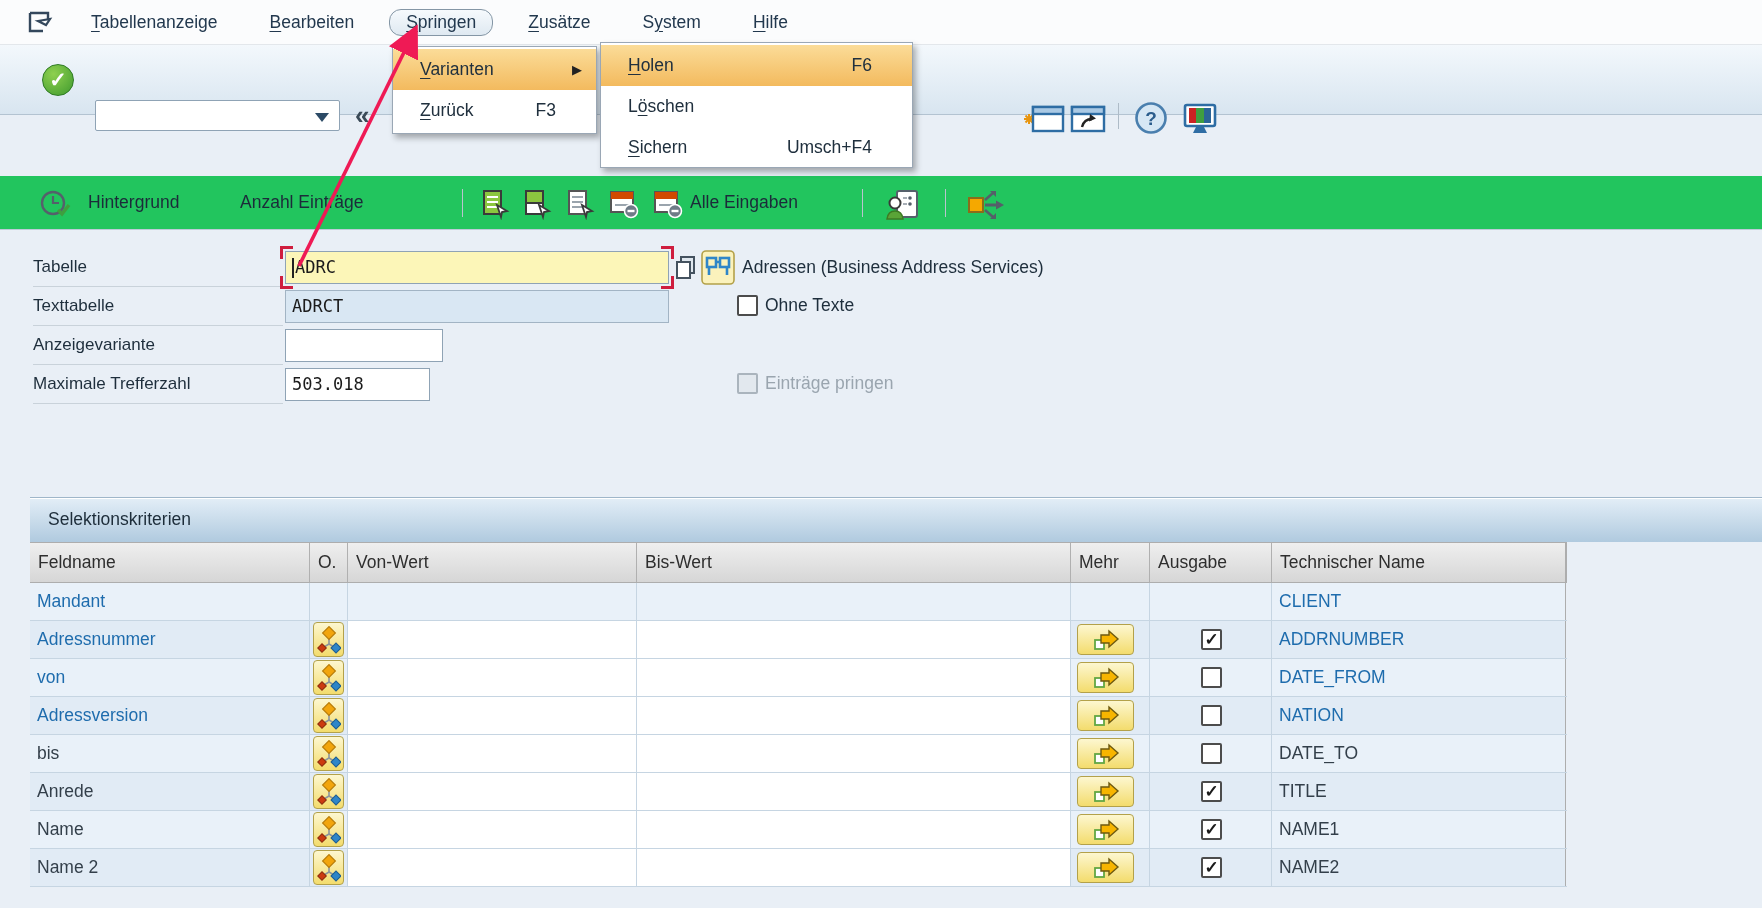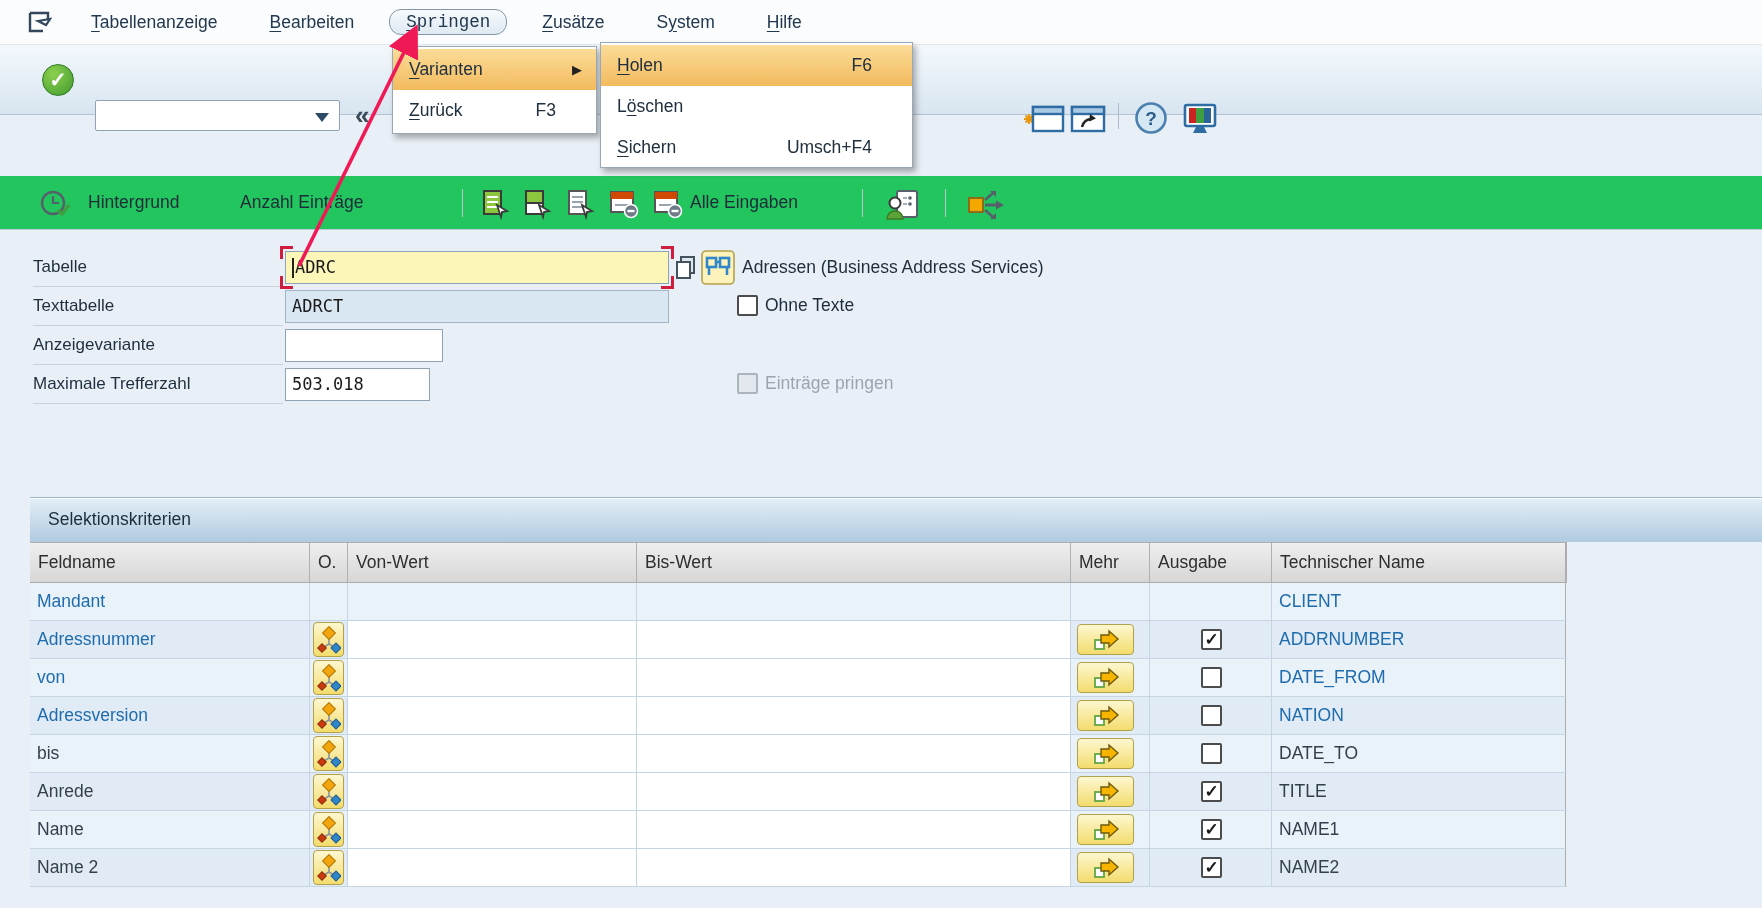--- a/index.html
+++ b/index.html
@@ -7,21 +7,21 @@
   .screen {
     position:relative; width:1762px; height:908px; overflow:hidden;
     background:#e9eff6; font-family:"Liberation Sans", sans-serif; color:#22384e;
   }
   
   .menubar { position:absolute; top:0; left:0; right:0; height:45px; background:#fbfcfd;
     display:flex; align-items:center; border-bottom:1px solid #e3e7eb; z-index:5;}
   .sysicon { width:30px; height:26px; margin-left:26px; }
   .menu-item { font-size:17.5px; color:#22384e; padding:6px 17px; margin-left:18px; cursor:default; }
   .menu-item.open { border:1px solid #8496a5; border-radius:12px;
-    background:linear-gradient(#f6fafd,#dfe9f1); padding:2px 16px;font-family:Liberation Mono, monospace; }
+    background:linear-gradient(#f6fafd,#dfe9f1); padding:2px 16px; }
   .menu-item u { text-underline-offset:3px; }
   
   .toolbar { position:absolute; top:45px; left:0; right:0; height:70px;
     background:linear-gradient(#f3f8fc,#d8e5f0); border-bottom:1px solid #b3c3d1; z-index:1;}
   .check-btn { position:absolute; left:42px; top:19px; width:32px; height:32px; border-radius:50%;
     background:radial-gradient(circle at 35% 30%, #8ed04f, #3f9a2e); border:1px solid #2f7b24;
     color:#fff; font-size:21px; font-weight:bold; text-align:center; line-height:30px;}
   .cmd-field { position:absolute; left:95px; top:55px; width:245px; height:31px; background:#fff;
     border:1px solid #8fa3b5; border-radius:2px; }
   .cmd-arrow { position:absolute; right:10px; top:12px; width:0; height:0;
@@ -87,21 +87,21 @@
   .o-btn { width:31px; height:35px; margin:1px 0 0 3px; }
   .mehr-btn { width:57px; height:31px; margin:3px 0 0 6px; }
   .out-cb { margin:8px 0 0 51px; }
   
   .menu-panel { position:absolute; background:#fff; border:1px solid #9aa7b5;
     box-shadow:3px 4px 6px rgba(0,0,0,.3); z-index:20; padding-top:2px; }
   .panel-springen { left:392px; top:46px; width:205px; height:88px; }
   .panel-varianten { left:600px; top:42px; width:313px; height:126px; }
   .mrow { display:flex; align-items:center; height:41px; font-size:17.5px; color:#20303e; }
   .mrow.hl { background:linear-gradient(#fbdc98,#f3ba5e); }
-  .mrow .mlabel { padding-left:16px; }
+  .mrow .mlabel { padding-left:27px; }
   .mrow .mshort { margin-left:auto; padding-right:40px; }
   .mrow .marrow { margin-left:auto; padding-right:14px; font-size:13px; color:#222; }
   .mrow u { text-underline-offset:3px; }
   
   .annot { position:absolute; left:0; top:0; width:1762px; height:908px; z-index:50; pointer-events:none; }
 </style>
 </head>
 <body>
 
 <div class="screen">

